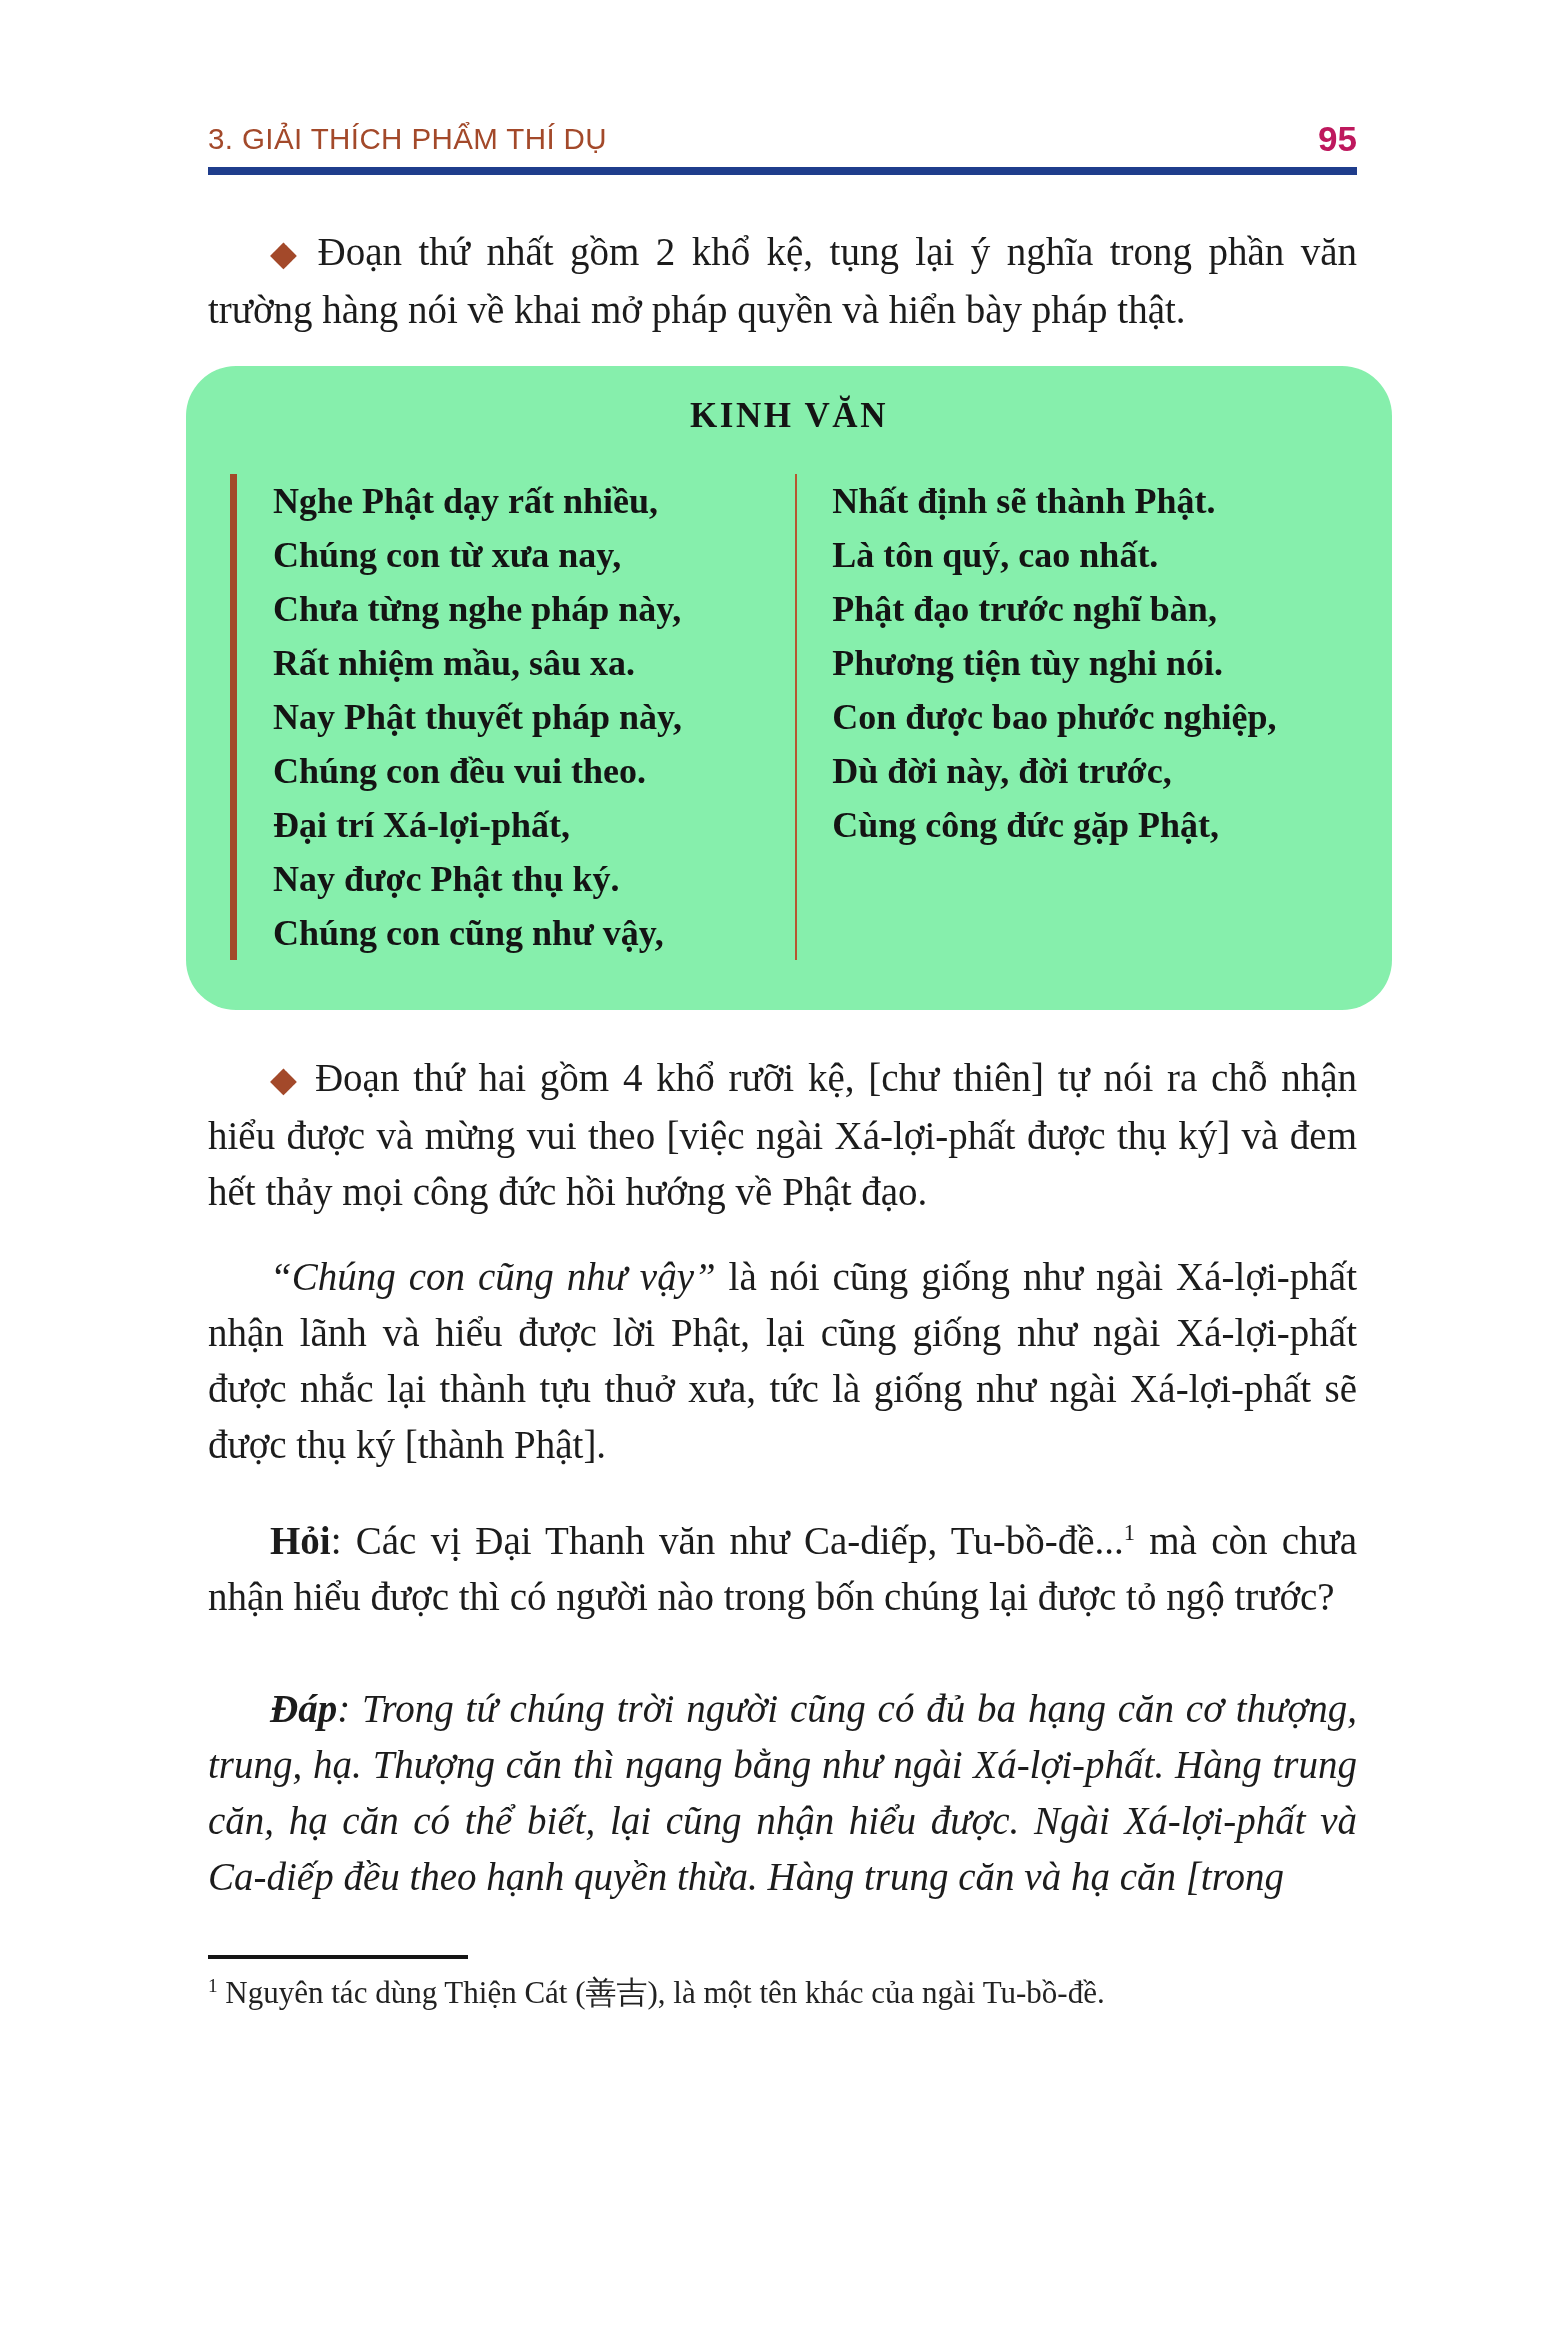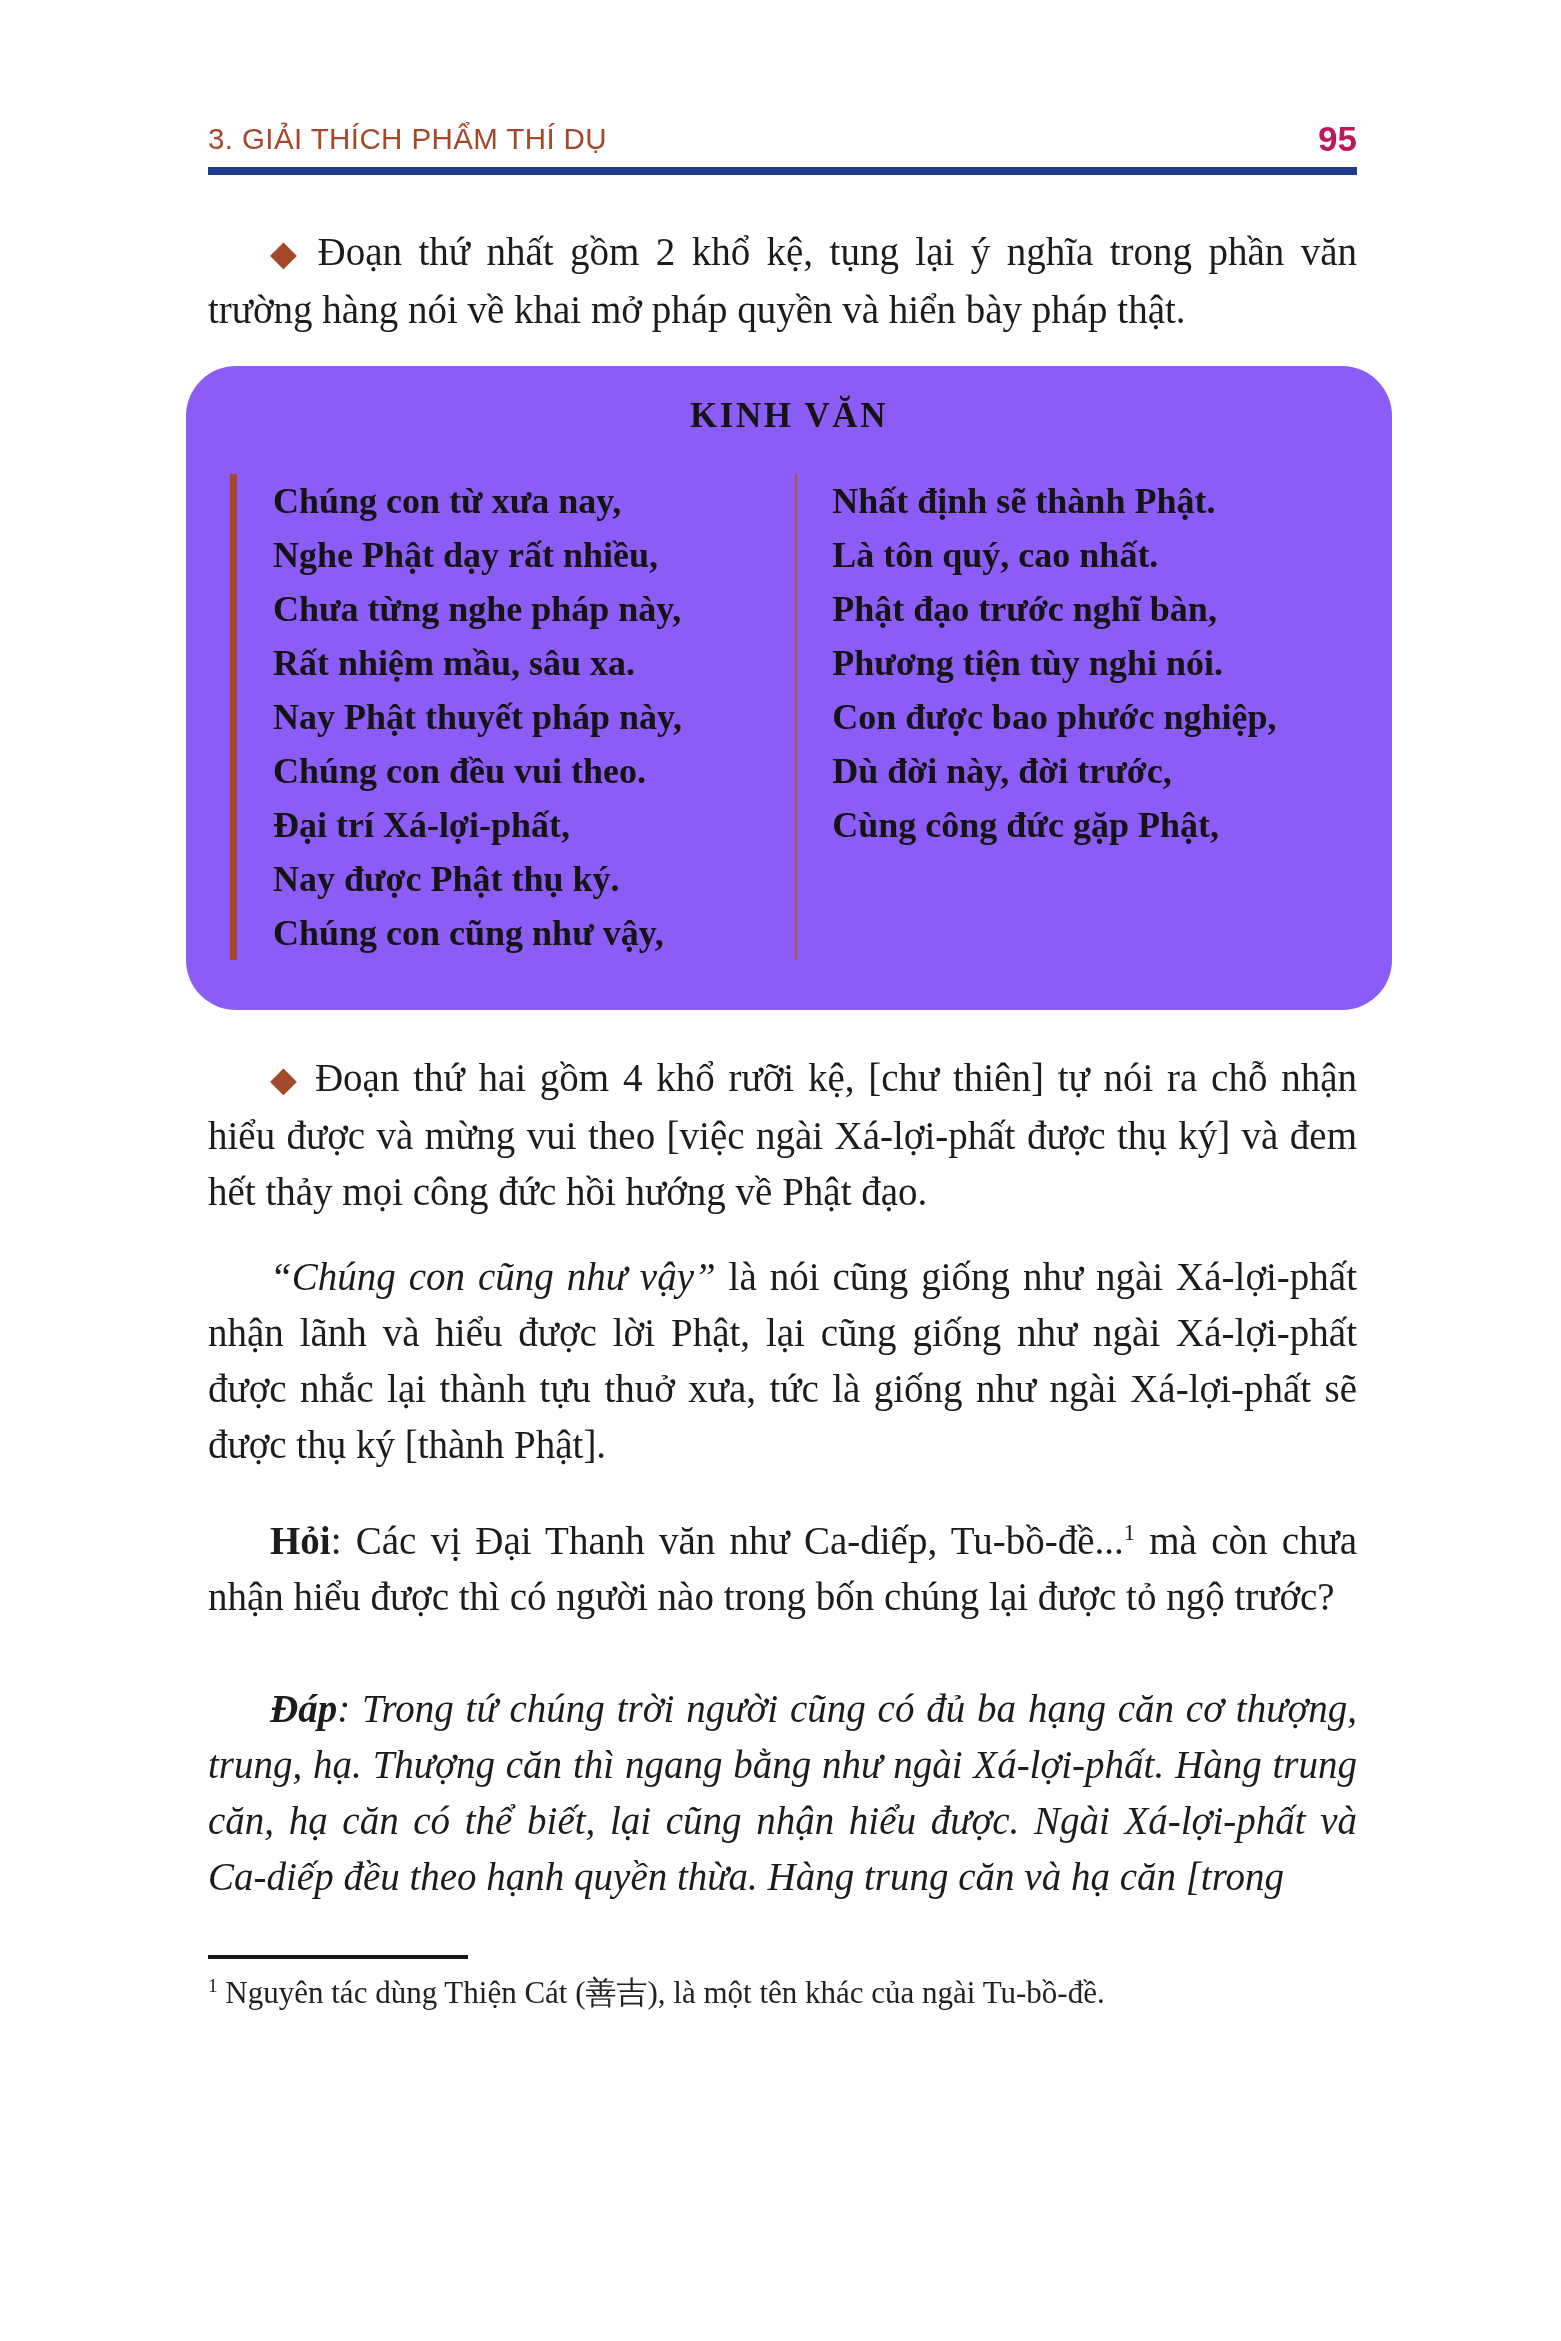--- a/index.html
+++ b/index.html
@@ -42,21 +42,21 @@
   .p3{margin-top:29.5px;}
   .p4{margin-top:40px;}
   .p5{margin-top:56px;font-style:italic;}
   .diamond{color:#A3492A;font-size:35px;padding-right:14px;}
   .lead-italic{font-style:italic;}
   .qa-label{font-weight:bold;}
   sup.fn-ref{font-size:58%;line-height:0;vertical-align:super;}
 
   
   .kinhvan-box{
-    background:#8b5cf6;
+    background:#86efac;
     border-radius:50px;
     margin:28px -35px 0 -22px;
     padding:29.5px 0 50px 0;
   }
   .kinhvan-title{
     text-align:center;font-weight:bold;font-size:35px;
     letter-spacing:2.6px;color:#141414;
   }
   .verse-wrap{
     display:flex;margin-top:38px;padding:0 38px 0 44px;
@@ -97,22 +97,22 @@
     </div>
     <div class="header-rule"></div>
 
     <p class="para indent p1"><span class="diamond">◆</span><span>Đoạn thứ nhất gồm 2 khổ kệ, tụng lại ý nghĩa trong phần văn trường hàng nói về khai mở pháp quyền và hiển bày pháp thật.</span></p>
 
     <div class="kinhvan-box">
       <div class="kinhvan-title">KINH VĂN</div>
       <div class="verse-wrap">
         <div class="verse-col left">
 
-        <div class="verse-line">Chúng con từ xưa nay,</div>
-            <div class="verse-line">Nghe Phật dạy rất nhiều,</div>
+        <div class="verse-line">Nghe Phật dạy rất nhiều,</div>
+            <div class="verse-line">Chúng con từ xưa nay,</div>
             <div class="verse-line">Chưa từng nghe pháp này,</div>
             <div class="verse-line">Rất nhiệm mầu, sâu xa.</div>
             <div class="verse-line">Nay Phật thuyết pháp này,</div>
             <div class="verse-line">Chúng con đều vui theo.</div>
             <div class="verse-line">Đại trí Xá-lợi-phất,</div>
             <div class="verse-line">Nay được Phật thụ ký.</div>
             <div class="verse-line">Chúng con cũng như vậy,</div>
           </div>
         <div class="col-divider"></div>
         <div class="verse-col right">

